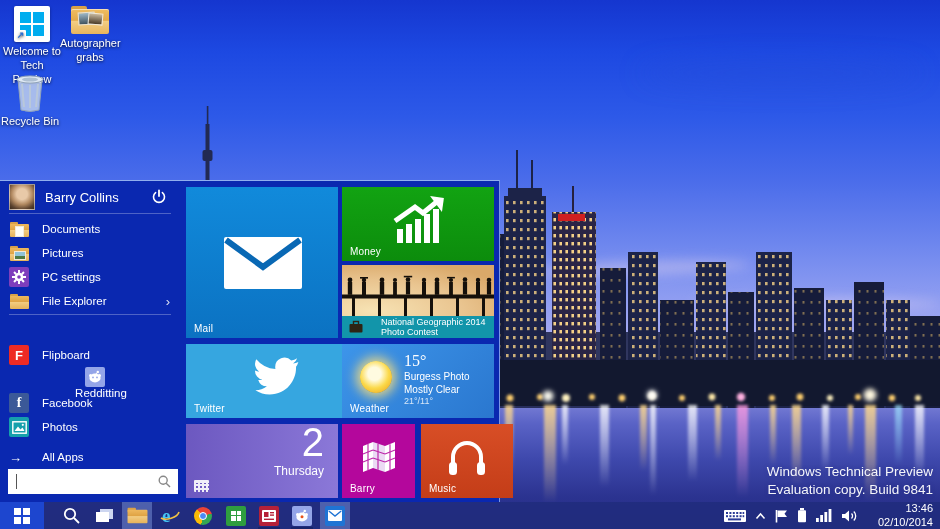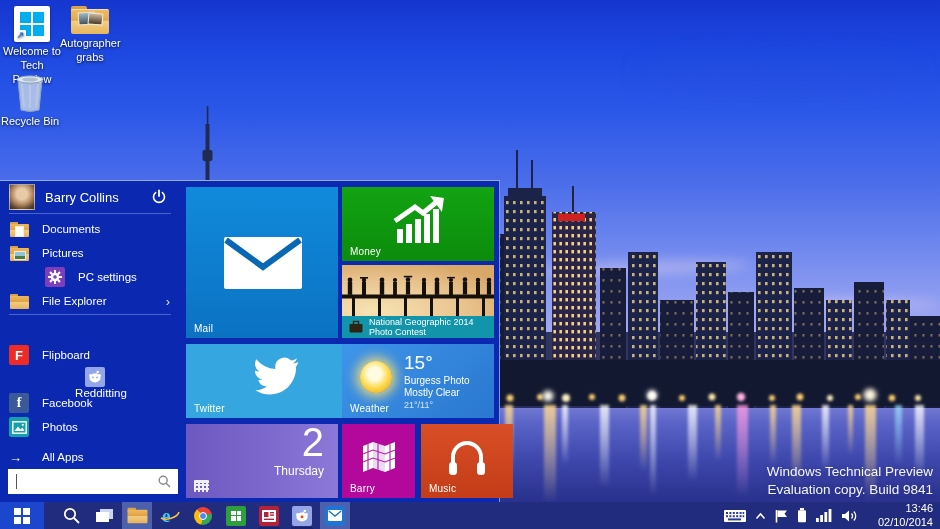--- a/index.html
+++ b/index.html
@@ -68,29 +68,29 @@
   .sm-search input{flex:1;border:none;outline:none;font-size:12px;padding:0 4px 0 8px;color:#333;background:transparent;min-width:0;}
   .caret{position:absolute;left:8px;top:5px;width:1px;height:15px;background:#555;}
   .sm-search svg{margin-right:7px;flex:none;}
   
   .tile{position:absolute;overflow:hidden;color:#fff;}
   .t-label{position:absolute;left:8px;bottom:4px;font-size:10px;letter-spacing:.2px;}
   .tile-mail{left:186px;top:6px;width:152px;height:151px;background:linear-gradient(180deg,#118adb,#0b72c2);}
   .tile-mail svg{position:absolute;left:38px;top:50px;}
   .tile-money{left:342px;top:6px;width:152px;height:74px;background:linear-gradient(180deg,var(--money_tile,#12a312),#0c8c0c);}
   .tile-natgeo{left:342px;top:84px;width:152px;height:73px;background:#e7c188;}
-  .ng-bar{position:absolute;left:0;bottom:0;width:152px;height:22px;background:var(--natgeo_bar,#1295aa);display:flex;align-items:center;}
+  .ng-bar{position:absolute;left:0;bottom:0;width:152px;height:22px;background:var(--natgeo_bar,#1295aa);display:flex;align-items:center;gap:12px;}
   .ng-txt{font-size:9px;line-height:1.15;margin-left:5px;}
   .tile-twitter{left:186px;top:163px;width:152px;height:74px;background:var(--twitter_tile,#36a6e0);padding-left:28px;}
   .tile-weather{left:342px;top:163px;width:152px;height:74px;background:linear-gradient(135deg,#3d95ea,#2a77cf);}
   .sun{position:absolute;left:18px;top:17px;width:32px;height:32px;border-radius:50%;
     background:radial-gradient(circle at 45% 40%,#fffbe0 0 25%,#fbd94a 55%,#eda61e 90%);
     box-shadow:0 0 12px 4px rgba(255,225,120,.85);}
   .wx{position:absolute;left:62px;top:7px;line-height:1.25;}
-  .wx .temp{font-size:19px;}
+  .wx .temp{font-size:16px;font-family:Liberation Serif, serif;}
   .wx .l2,.wx .l3{font-size:10px;}
   .wx .l4{font-size:9px;opacity:.8;}
   .tile-cal{left:186px;top:243px;width:152px;height:74px;background:linear-gradient(90deg,#6c58c0,#8b78d8);}
   .cal-day{position:absolute;right:14px;top:-4px;font-size:40px;font-weight:200;}
   .cal-wd{position:absolute;right:14px;top:40px;font-size:12px;}
   .cal-ic{position:absolute;left:8px;bottom:6px;width:15px;height:12px;background:#fff;border-radius:1px;
     background:linear-gradient(180deg,#fff 0 3px,transparent 3px),repeating-linear-gradient(90deg,#fff 0 2px,transparent 2px 4px),repeating-linear-gradient(180deg,#fff 0 2px,transparent 2px 4px);opacity:.9;}
   .tile-maps{left:342px;top:243px;width:73px;height:74px;background:var(--maps_tile,#b4079c);}
   .tile-music{left:421px;top:243px;width:92px;height:74px;background:linear-gradient(180deg,#d84e26,#c43d18);}
   .cicon{position:absolute;left:50%;top:45%;transform:translate(-50%,-50%);}
@@ -294,21 +294,21 @@
       <span class="lb">Documents</span>
     </div>
     <div class="sm-item" style="top:60px;">
       <span class="ic">
           <span class="mfold">
             <i class="pic"></i>
           </span>
         </span>
       <span class="lb">Pictures</span>
     </div>
-    <div class="sm-item" style="top:84px;margin-left:36px;">
+    <div class="sm-item" style="top:84px;">
       <span class="ic">
         <span class="sq pcset">
           <svg width="14" height="14" viewBox="0 0 14 14">
             <g fill="#fff">
               <circle cx="7" cy="7" r="4.3"></circle>
               <rect x="6" y="0" width="2" height="3"></rect>
                 <rect x="6" y="11" width="2" height="3"></rect>
               <rect x="0" y="6" width="3" height="2"></rect>
                 <rect x="11" y="6" width="3" height="2"></rect>
               <rect x="6" y="0" width="2" height="3" transform="rotate(45 7 7)"></rect>

